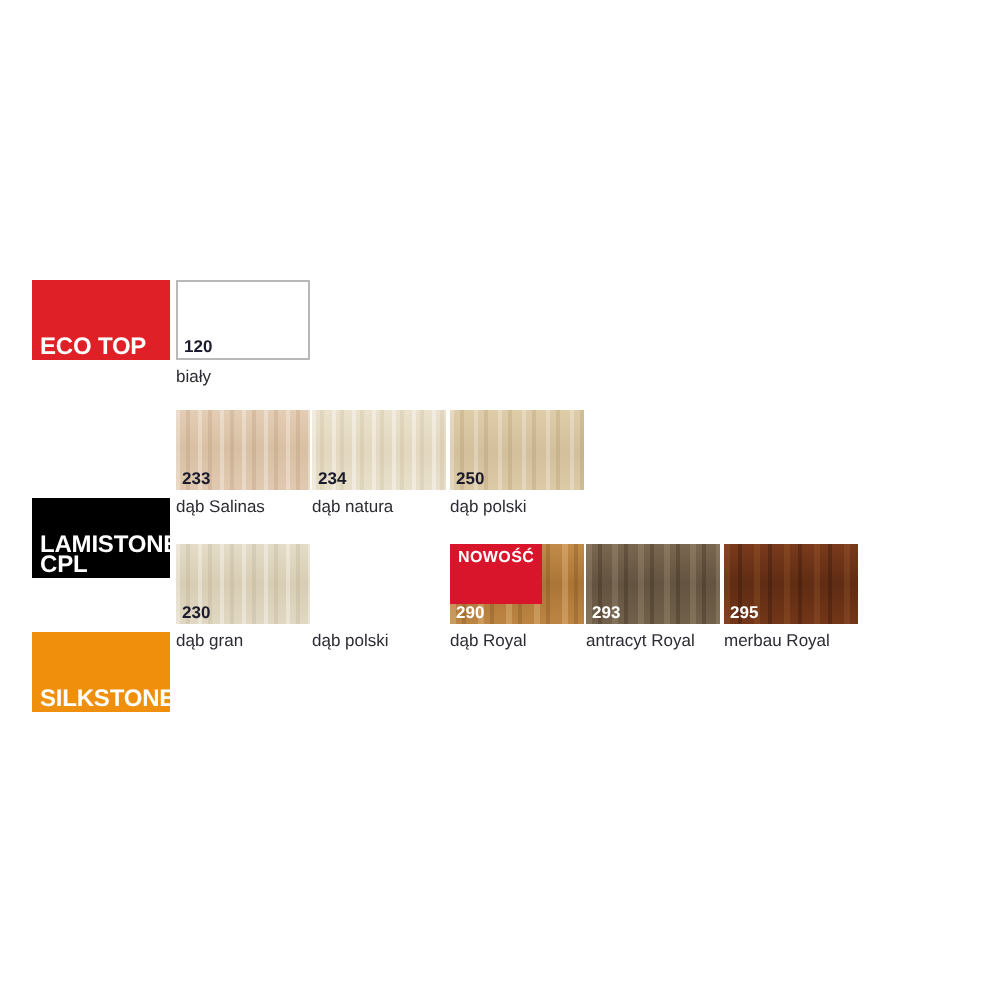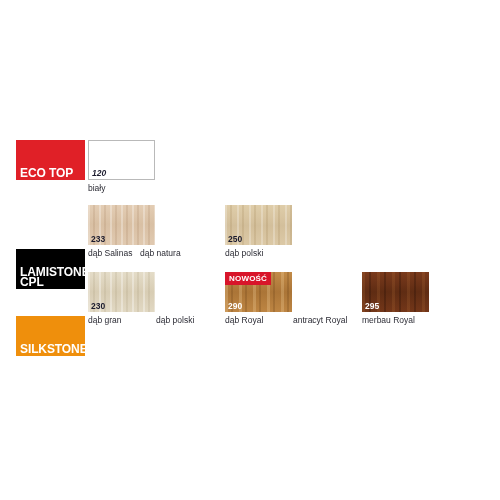--- a/index.html
+++ b/index.html
@@ -100,56 +100,62 @@
   
   .badge-new {
     position: absolute;
     left: 0px;
     top: 0px;
     background: #d8152a;
     color: #ffffff;
     font-size: 8px;
     font-weight: bold;
     line-height: 11px;
-    padding: 1px 4px 1px 4px;
+    padding: 1px 4px 18px 4px;
     letter-spacing: 0.2px;
     z-index: 4;
   }
 </style>
 </head>
 <body>
 
 <div id="sheet">
 
   <div class="row" id="row-eco">
     <div class="brand brand-eco">
       <span class="brand-text">ECO TOP</span>
     </div>
 
-    <div class="swatch swatch-plain" style="left:88px;font-style:italic;">
+    <div class="swatch swatch-plain" style="left:88px;">
       <span class="code code-dark">120</span>
     </div>
     <div class="caption" style="left:88px;">biały</div>
   </div>
 
   <div class="row" id="row-lami">
     <div class="brand brand-lami">
       <span class="brand-text">LAMISTONE
 CPL</span>
     </div>
 
     <div class="swatch" style="left:88px;">
       <div class="grain" style="background:
              repeating-linear-gradient(90deg, rgba(255,255,255,.30) 0 2px, rgba(0,0,0,0) 2px 5px, rgba(150,110,75,.16) 5px 7px, rgba(0,0,0,0) 7px 11px),
              linear-gradient(180deg,#e3cdb4 0%,#d9c0a4 48%,#e0c9b0 100%);"></div>
       <span class="code code-dark">233</span>
     </div>
     <div class="caption" style="left:88px;">dąb Salinas</div>
 
-    <div class="caption" style="left:140px;text-align:center;">dąb natura</div>
+    <div class="swatch" style="left:156px;">
+      <div class="grain" style="background:
+             repeating-linear-gradient(90deg, rgba(255,255,255,.38) 0 2px, rgba(0,0,0,0) 2px 4px, rgba(170,150,110,.14) 4px 6px, rgba(0,0,0,0) 6px 10px),
+             linear-gradient(180deg,#eae2cd 0%,#e2d7bf 50%,#e8e0cb 100%);"></div>
+      <span class="code code-dark">234</span>
+    </div>
+    <div class="caption" style="left:156px;text-align:center;">dąb natura</div>
 
     <div class="swatch" style="left:225px;padding-left:20px;">
       <div class="grain" style="background:
              repeating-linear-gradient(90deg, rgba(255,255,255,.26) 0 2px, rgba(0,0,0,0) 2px 5px, rgba(150,120,70,.18) 5px 7px, rgba(0,0,0,0) 7px 12px),
              linear-gradient(180deg,#dfcda9 0%,#d3bf9b 52%,#dcc9a6 100%);"></div>
       <span class="code code-dark">250</span>
     </div>
     <div class="caption" style="left:225px;">dąb polski</div>
   </div>
 
@@ -170,20 +176,26 @@
 
     <div class="swatch" style="left:225px;">
       <div class="grain" style="background:
              repeating-linear-gradient(90deg, rgba(255,225,175,.24) 0 3px, rgba(0,0,0,0) 3px 6px, rgba(95,55,15,.22) 6px 8px, rgba(0,0,0,0) 8px 14px),
              linear-gradient(180deg,#c28b48 0%,#ab7537 50%,#bd8543 100%);"></div>
       <div class="badge-new">NOWOŚĆ</div>
       <span class="code code-light">290</span>
     </div>
     <div class="caption" style="left:225px;">dąb Royal</div>
 
+    <div class="swatch" style="left:293px;">
+      <div class="grain" style="background:
+             repeating-linear-gradient(90deg, rgba(205,185,155,.20) 0 3px, rgba(0,0,0,0) 3px 6px, rgba(40,28,16,.26) 6px 8px, rgba(0,0,0,0) 8px 13px),
+             linear-gradient(180deg,#7a6750 0%,#635340 50%,#72614b 100%);"></div>
+      <span class="code code-light">293</span>
+    </div>
     <div class="caption" style="left:293px;">antracyt Royal</div>
 
     <div class="swatch" style="left:362px;">
       <div class="grain" style="background:
              repeating-linear-gradient(90deg, rgba(190,120,60,.18) 0 3px, rgba(0,0,0,0) 3px 7px, rgba(35,12,4,.28) 7px 9px, rgba(0,0,0,0) 9px 15px),
              linear-gradient(180deg,#7a3a1c 0%,#5f2c13 50%,#733619 100%);"></div>
       <span class="code code-light">295</span>
     </div>
     <div class="caption" style="left:362px;">merbau Royal</div>
   </div>

